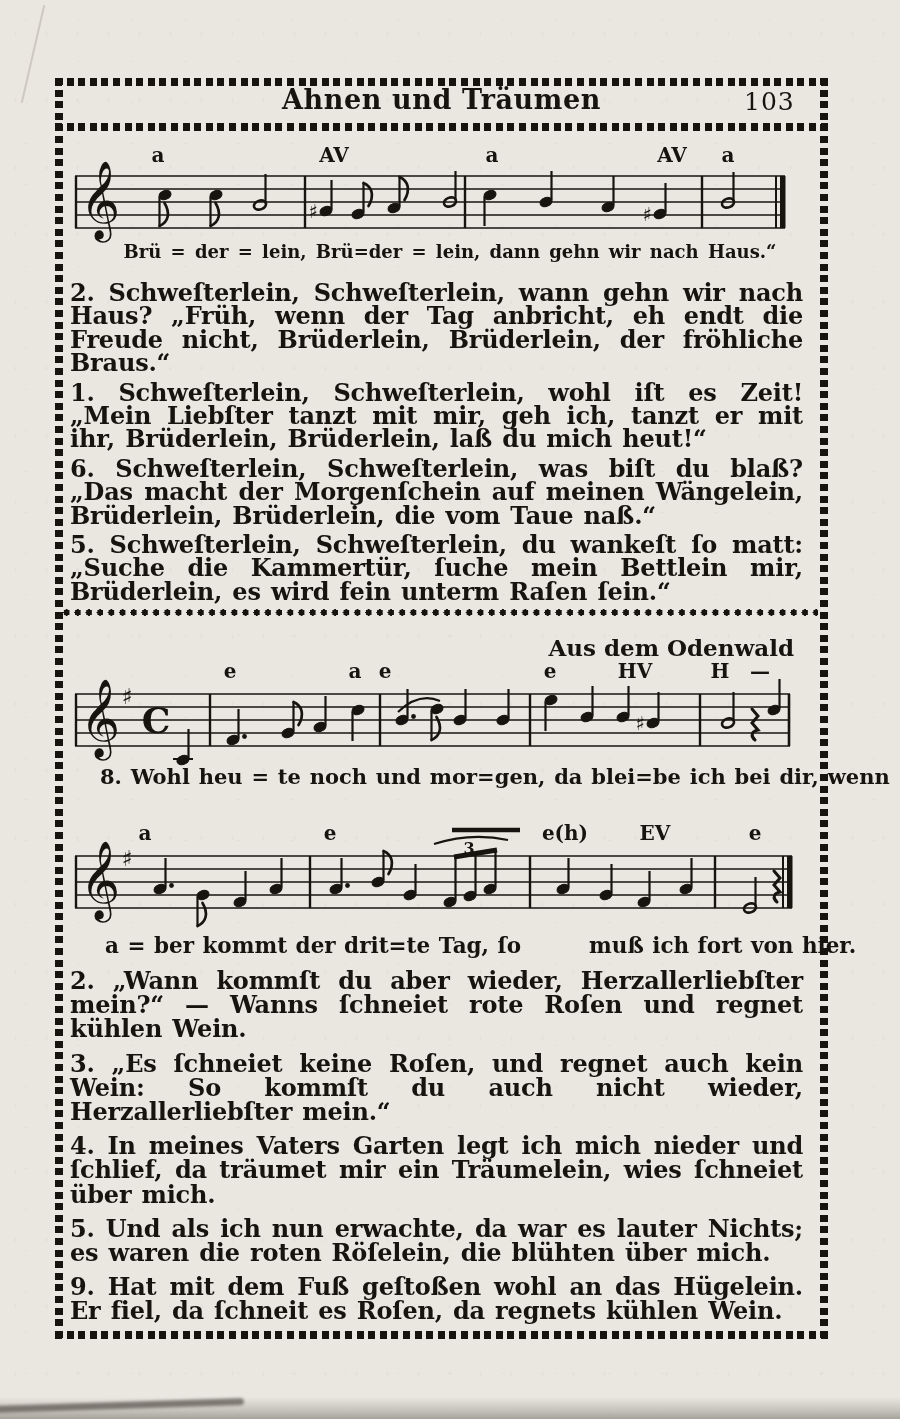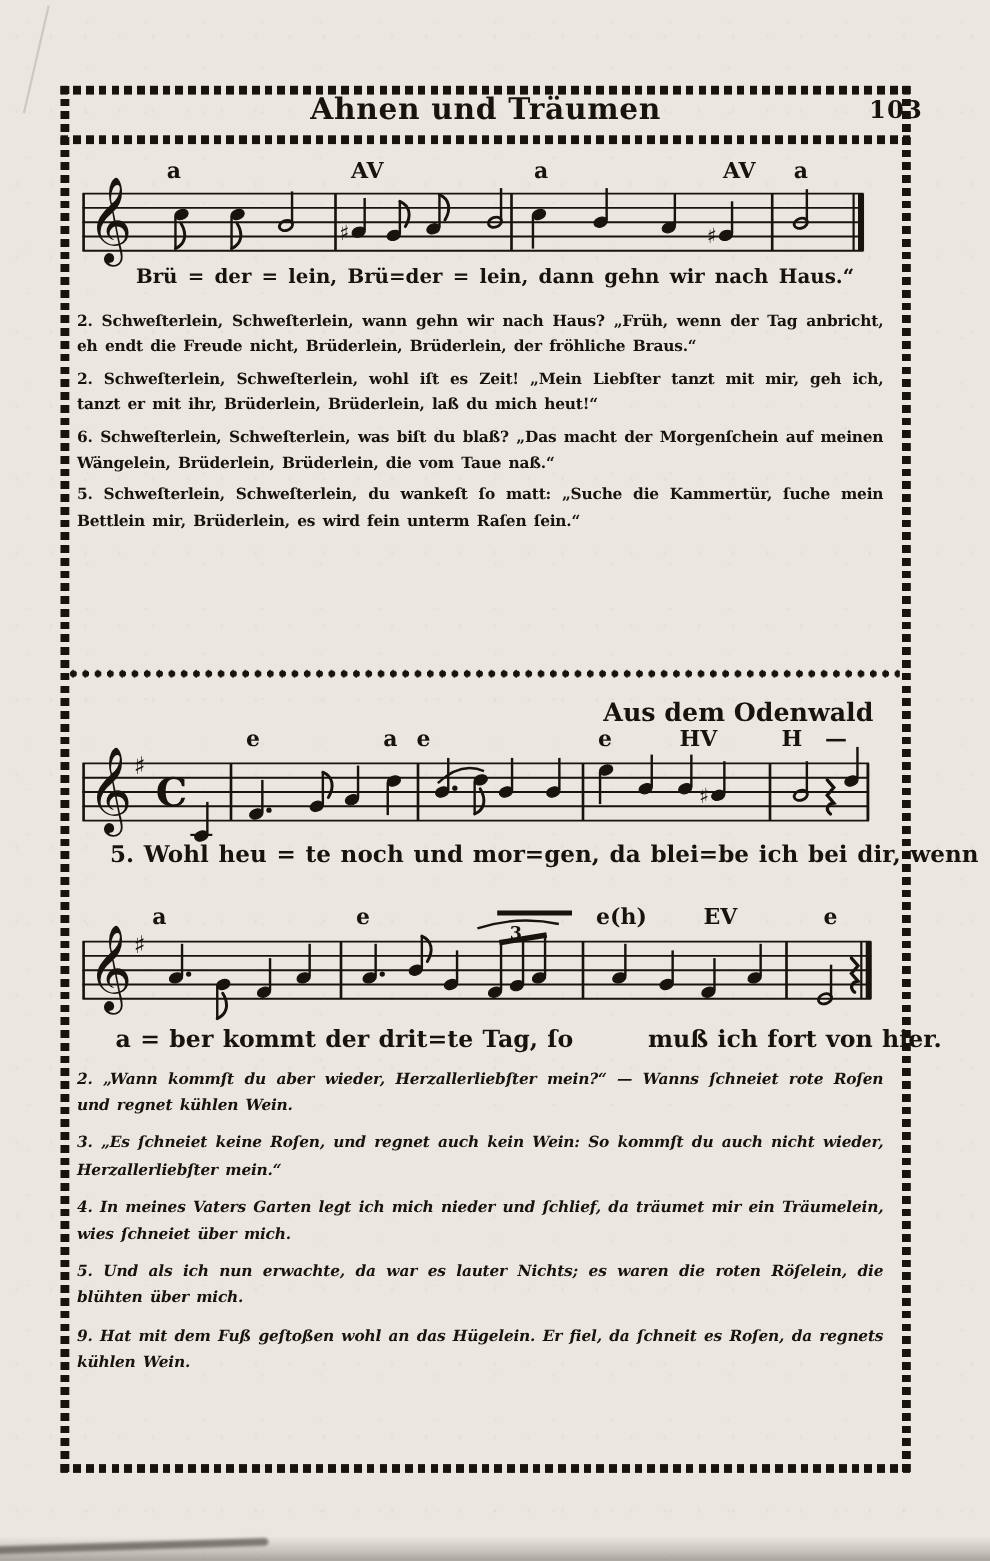--- a/index.html
+++ b/index.html
@@ -22,33 +22,33 @@
     background-size:11.2px 9px;background-repeat:repeat-x;}
   .b-top1{left:55px;top:78px;width:773px;}
   .b-top2{left:55px;top:123px;width:773px;}
   .b-left{left:55px;top:78px;height:1261px;}
   .b-right{left:820px;top:78px;height:1261px;}
   .b-bottom{left:55px;top:1331px;width:773px;}
   .divider{left:62px;top:608px;width:756px;}
 
   .title{position:absolute;left:55px;top:84px;width:773px;text-align:center;
     font-size:27px;font-weight:700;letter-spacing:.6px;}
-  .pageno{position:absolute;left:744px;top:87px;font-size:22px;font-weight:700;letter-spacing:1px;margin-left:46px;}
+  .pageno{position:absolute;left:744px;top:87px;font-size:25px;font-weight:400;letter-spacing:1px;}
 
   .lyric{position:absolute;font-weight:700;white-space:pre;}
   .ly1{left:105px;top:241px;width:690px;text-align:center;font-size:18px;word-spacing:3px;}
   .ly2a{left:100px;top:764px;width:700px;text-align:center;font-size:21px;word-spacing:1.5px;}
   .ly2b{left:105px;top:933px;width:690px;text-align:center;font-size:21.5px;word-spacing:1px;}
 
   .verses{position:absolute;left:70px;width:733px;}
   .v1{top:281px;}
   .v2{top:969px;}
-  .verses p{margin:0 0 6px 0;font-size:14px;line-height:23.4px;font-weight:700;
+  .verses p{margin:0 0 6px 0;font-size:24px;line-height:23.4px;font-weight:700;
     text-align:justify;word-spacing:2px;letter-spacing:-.2px;}
-  .v2 p{line-height:24.2px;margin-bottom:10px;font-style:italic;}
+  .v2 p{line-height:24.2px;margin-bottom:10px;}
 
   .attr{position:absolute;right:106px;top:634px;font-size:23px;font-weight:700;}
 
   svg.music{position:absolute;overflow:visible;}
   #ms1{left:68px;top:136px;}
   #ms2{left:68px;top:658px;}
   #ms3{left:68px;top:810px;}
 
   .bottom-wash{position:absolute;left:0;top:1397px;width:900px;height:22px;
     background:linear-gradient(to bottom, rgba(150,146,139,0), rgba(148,144,137,.45) 65%, rgba(110,106,99,.55));}
@@ -141,21 +141,21 @@
       <text x="579" y="85" fill="#17130e" font-size="19" font-family="&quot;DejaVu Sans&quot;, sans-serif" font-weight="bold" text-anchor="middle">♯</text>
       <g transform="rotate(-20 660 67)">
         <ellipse cx="660" cy="67" rx="6.2" ry="4.4" fill="none" stroke="#17130e" stroke-width="2.6"></ellipse>
       </g>
       <line x1="665.5" y1="65.5" x2="665.5" y2="36" stroke="#17130e" stroke-width="2.2"></line>
     </svg>
   <div class="lyric ly1">Brü = der = lein, Brü=der = lein, dann gehn wir nach Haus.“</div>
 
   <div class="verses v1">
     <p>2. Schweſterlein, Schweſterlein, wann gehn wir nach Haus? „Früh, wenn der Tag anbricht, eh endt die Freude nicht, Brüderlein, Brüderlein, der fröhliche Braus.“</p>
-    <p>2. Schweſterlein, Schweſterlein, wohl iſt es Zeit! „Mein Liebſter tanzt mit mir, geh ich, tanzt er mit ihr, Brüderlein, Brüderlein, laß du mich heut!“</p>
+    <p>1. Schweſterlein, Schweſterlein, wohl iſt es Zeit! „Mein Liebſter tanzt mit mir, geh ich, tanzt er mit ihr, Brüderlein, Brüderlein, laß du mich heut!“</p>
     <p>6. Schweſterlein, Schweſterlein, was biſt du blaß? „Das macht der Morgenſchein auf meinen Wängelein, Brüderlein, Brüderlein, die vom Taue naß.“</p>
     <p>5. Schweſterlein, Schweſterlein, du wankeſt ſo matt: „Suche die Kammertür, ſuche mein Bettlein mir, Brüderlein, es wird fein unterm Raſen ſein.“</p>
   </div>
 
   <div class="dotsRound divider"></div>
   <div class="attr">Aus dem Odenwald</div>
 
   <svg class="music" id="ms2" width="740" height="132" viewBox="0 0 740 132">
       <line x1="7" y1="36" x2="722" y2="36" stroke="#17130e" stroke-width="1.7"></line>
       <line x1="7" y1="49" x2="722" y2="49" stroke="#17130e" stroke-width="1.7"></line>
@@ -240,21 +240,21 @@
         <ellipse cx="660" cy="65" rx="6.2" ry="4.4" fill="none" stroke="#17130e" stroke-width="2.6"></ellipse>
       </g>
       <line x1="665.5" y1="63.5" x2="665.5" y2="34" stroke="#17130e" stroke-width="2.2"></line>
       <g transform="rotate(-20 706 52)">
         <ellipse cx="706" cy="52" rx="6.2" ry="4.4" fill="#17130e" stroke="#17130e" stroke-width="1"></ellipse>
       </g>
       <line x1="711.5" y1="50.5" x2="711.5" y2="21" stroke="#17130e" stroke-width="2.2"></line>
       <path d="M330,54 Q351,34 372,43" fill="none" stroke="#17130e" stroke-width="2.2"></path>
       <path d="M684,51 l6,7 l-6,7 l6,7 c-6,1 -8,6 -3,10" fill="none" stroke="#17130e" stroke-width="3" stroke-linecap="round"></path>
     </svg>
-  <div class="lyric ly2a">5. Wohl heu = te noch und mor=gen, da blei=be ich bei dir, wenn</div>
+  <div class="lyric ly2a">8. Wohl heu = te noch und mor=gen, da blei=be ich bei dir, wenn</div>
 
   <svg class="music" id="ms3" width="740" height="138" viewBox="0 0 740 138">
       <line x1="7" y1="46" x2="724" y2="46" stroke="#17130e" stroke-width="1.7"></line>
       <line x1="7" y1="59" x2="724" y2="59" stroke="#17130e" stroke-width="1.7"></line>
       <line x1="7" y1="72" x2="724" y2="72" stroke="#17130e" stroke-width="1.7"></line>
       <line x1="7" y1="85" x2="724" y2="85" stroke="#17130e" stroke-width="1.7"></line>
       <line x1="7" y1="98" x2="724" y2="98" stroke="#17130e" stroke-width="1.7"></line>
       <line x1="8" y1="46" x2="8" y2="98" stroke="#17130e" stroke-width="2.4"></line>
       <line x1="242" y1="46" x2="242" y2="98" stroke="#17130e" stroke-width="2.4"></line>
       <line x1="462" y1="46" x2="462" y2="98" stroke="#17130e" stroke-width="2.4"></line>

